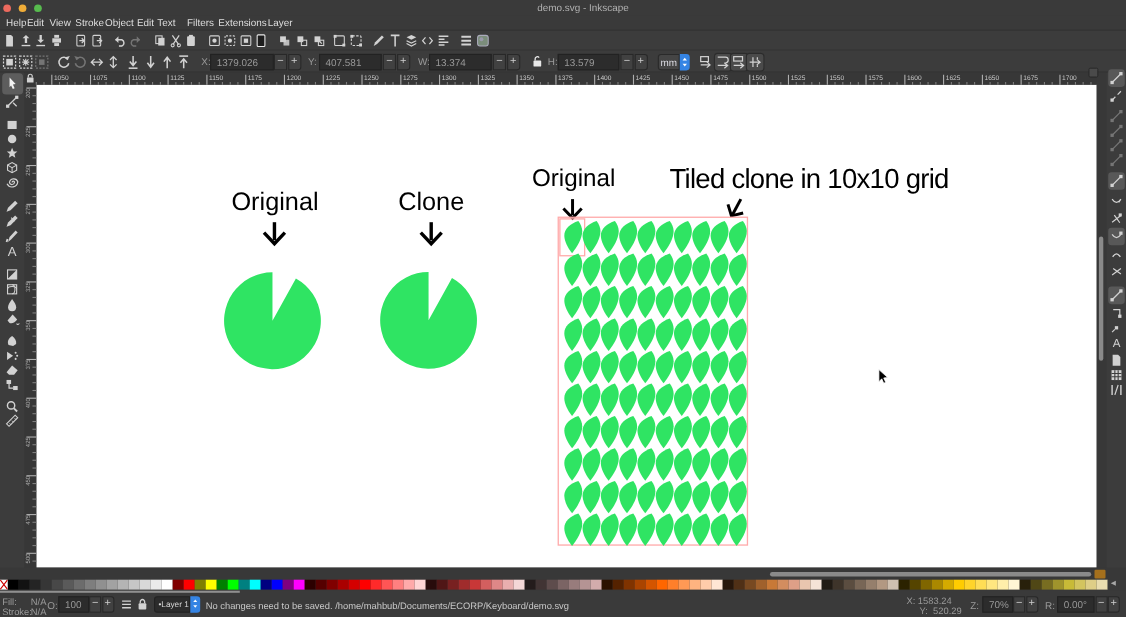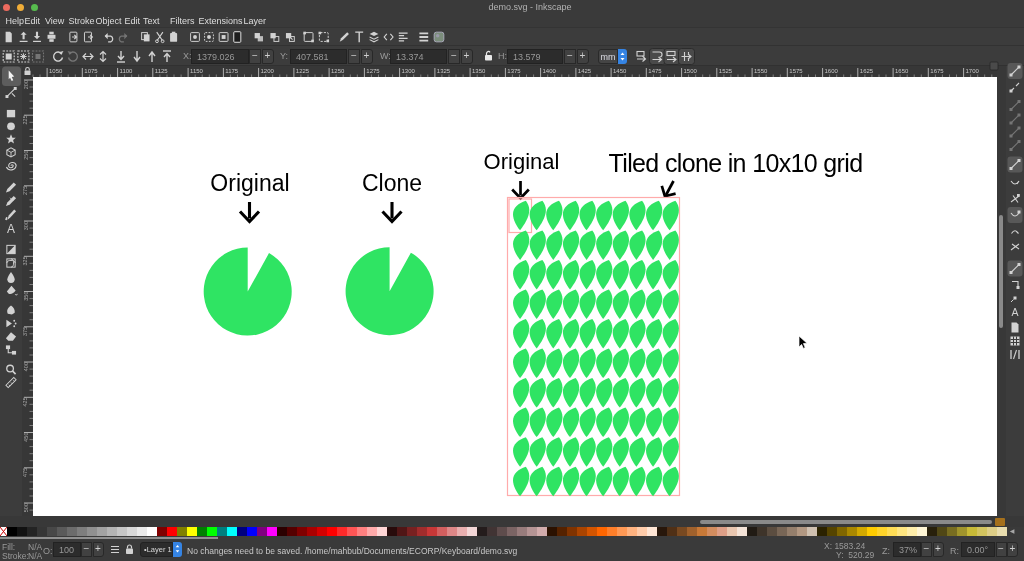--- a/index.html
+++ b/index.html
@@ -224,21 +224,21 @@
 <div class="abs lab" style="left:43px;top:546px">O:</div>
 <div class="abs entry" style="left:53px;top:542px;width:28px">100</div>
 <div class="abs btn" style="left:81px;top:542px;width:11px">−</div>
 <div class="abs btn" style="left:92.5px;top:542px;width:11px;border-radius:0 3px 3px 0">+</div>
 <div class="abs" style="left:140px;top:542px;width:33px;height:15px;background:#2c2c2c;border:1px solid #222;border-radius:3px 0 0 3px;color:#d8d8d8;font-size:7.5px;line-height:14px;padding-left:3px;white-space:nowrap">•Layer 1</div>
 <div class="abs" style="left:173px;top:542px;width:9px;height:15px;background:#3584e4;border-radius:0 3px 3px 0"></div>
 <div class="abs st" style="left:187px;top:545.5px">No changes need to be saved. /home/mahbub/Documents/ECORP/Keyboard/demo.svg</div>
 <div class="abs std" style="left:824px;top:540.5px">X: 1583.24</div>
 <div class="abs std" style="left:836px;top:549.5px">Y: &nbsp;520.29</div>
 <div class="abs lab" style="left:882px;top:546px">Z:</div>
-<div class="abs entry" style="left:893px;top:542px;width:28px">37%</div>
+<div class="abs entry" style="left:893px;top:542px;width:28px">70%</div>
 <div class="abs btn" style="left:921px;top:542px;width:11px">−</div>
 <div class="abs btn" style="left:932.5px;top:542px;width:11px;border-radius:0 3px 3px 0">+</div>
 <div class="abs lab" style="left:950px;top:546px">R:</div>
 <div class="abs entry" style="left:961px;top:542px;width:34px">0.00°</div>
 <div class="abs btn" style="left:995.5px;top:542px;width:11px">−</div>
 <div class="abs btn" style="left:1007px;top:542px;width:11px;border-radius:0 3px 3px 0">+</div>
 
 <svg class="abs" style="left:0;top:0" width="1024" height="561" id="chrome">
     <g stroke="#b8b8b8" stroke-width="1">
       <path d="M33.0 74.5 V77" stroke="#7e7e7e"></path>

